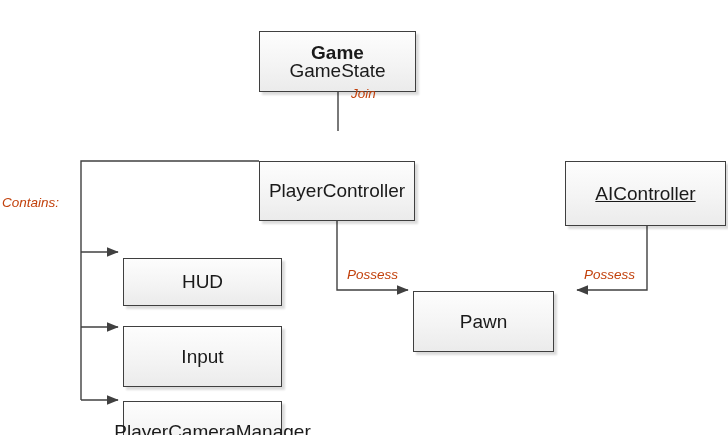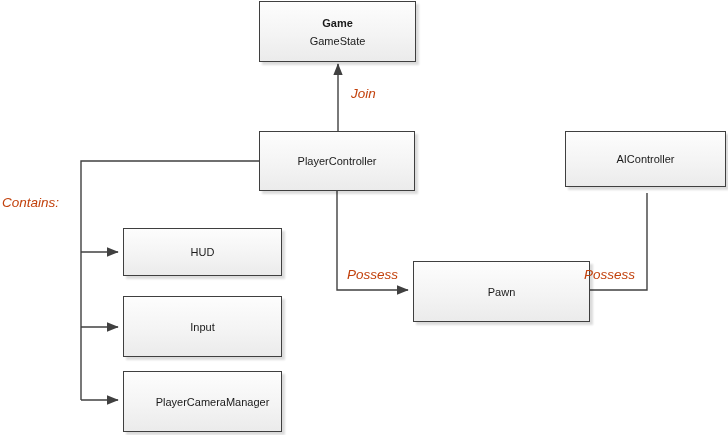--- a/index.html
+++ b/index.html
@@ -25,39 +25,40 @@
   }
   .node {
     position: absolute;
     box-sizing: border-box;
     border: 1.5px solid #3f3f3f;
     background: linear-gradient(180deg, #fdfdfd 0%, #f4f4f4 55%, #ebebeb 100%);
     box-shadow: 2.5px 2.5px 2px rgba(0,0,0,0.14);
     display: flex;
     align-items: center;
     justify-content: center;
-    font-size: 11px;
+    font-size: 19px;
     color: #1a1a1a;
     z-index: 2;
     text-align: center;
+    margin-top: 30px;
   }
   .node-stack {
     display: flex;
     flex-direction: column;
     align-items: center;
     line-height: 18px;
   }
   .node-title { font-weight: bold; }
   #node-game               { left: 259px; top: 1px;   width: 157px; height: 61px; }
   #node-player-controller  { left: 259px; top: 131px; width: 156px; height: 60px; }
-  #node-ai-controller      { left: 565px; top: 131px; width: 161px; height: 56px; }
+  #node-ai-controller      { left: 565px; top: 131px; width: 161px; height: 65px; text-decoration: underline; }
   #node-hud                { left: 123px; top: 228px; width: 159px; height: 48px; }
   #node-input              { left: 123px; top: 296px; width: 159px; height: 61px; }
   #node-player-camera-manager { left: 123px; top: 371px; width: 159px; height: 61px; padding-left: 20px; }
-  #node-pawn               { left: 413px; top: 261px; width: 177px; height: 61px; }
+  #node-pawn               { left: 413px; top: 261px; width: 141px; height: 61px; }
   .edge-label {
     position: absolute;
     font-style: italic;
     font-size: 13.5px;
     color: #c2410c;
     z-index: 3;
     white-space: nowrap;
   }
   #label-join          { left: 351px; top: 86px; }
   #label-possess-left  { left: 347px; top: 267px; }

